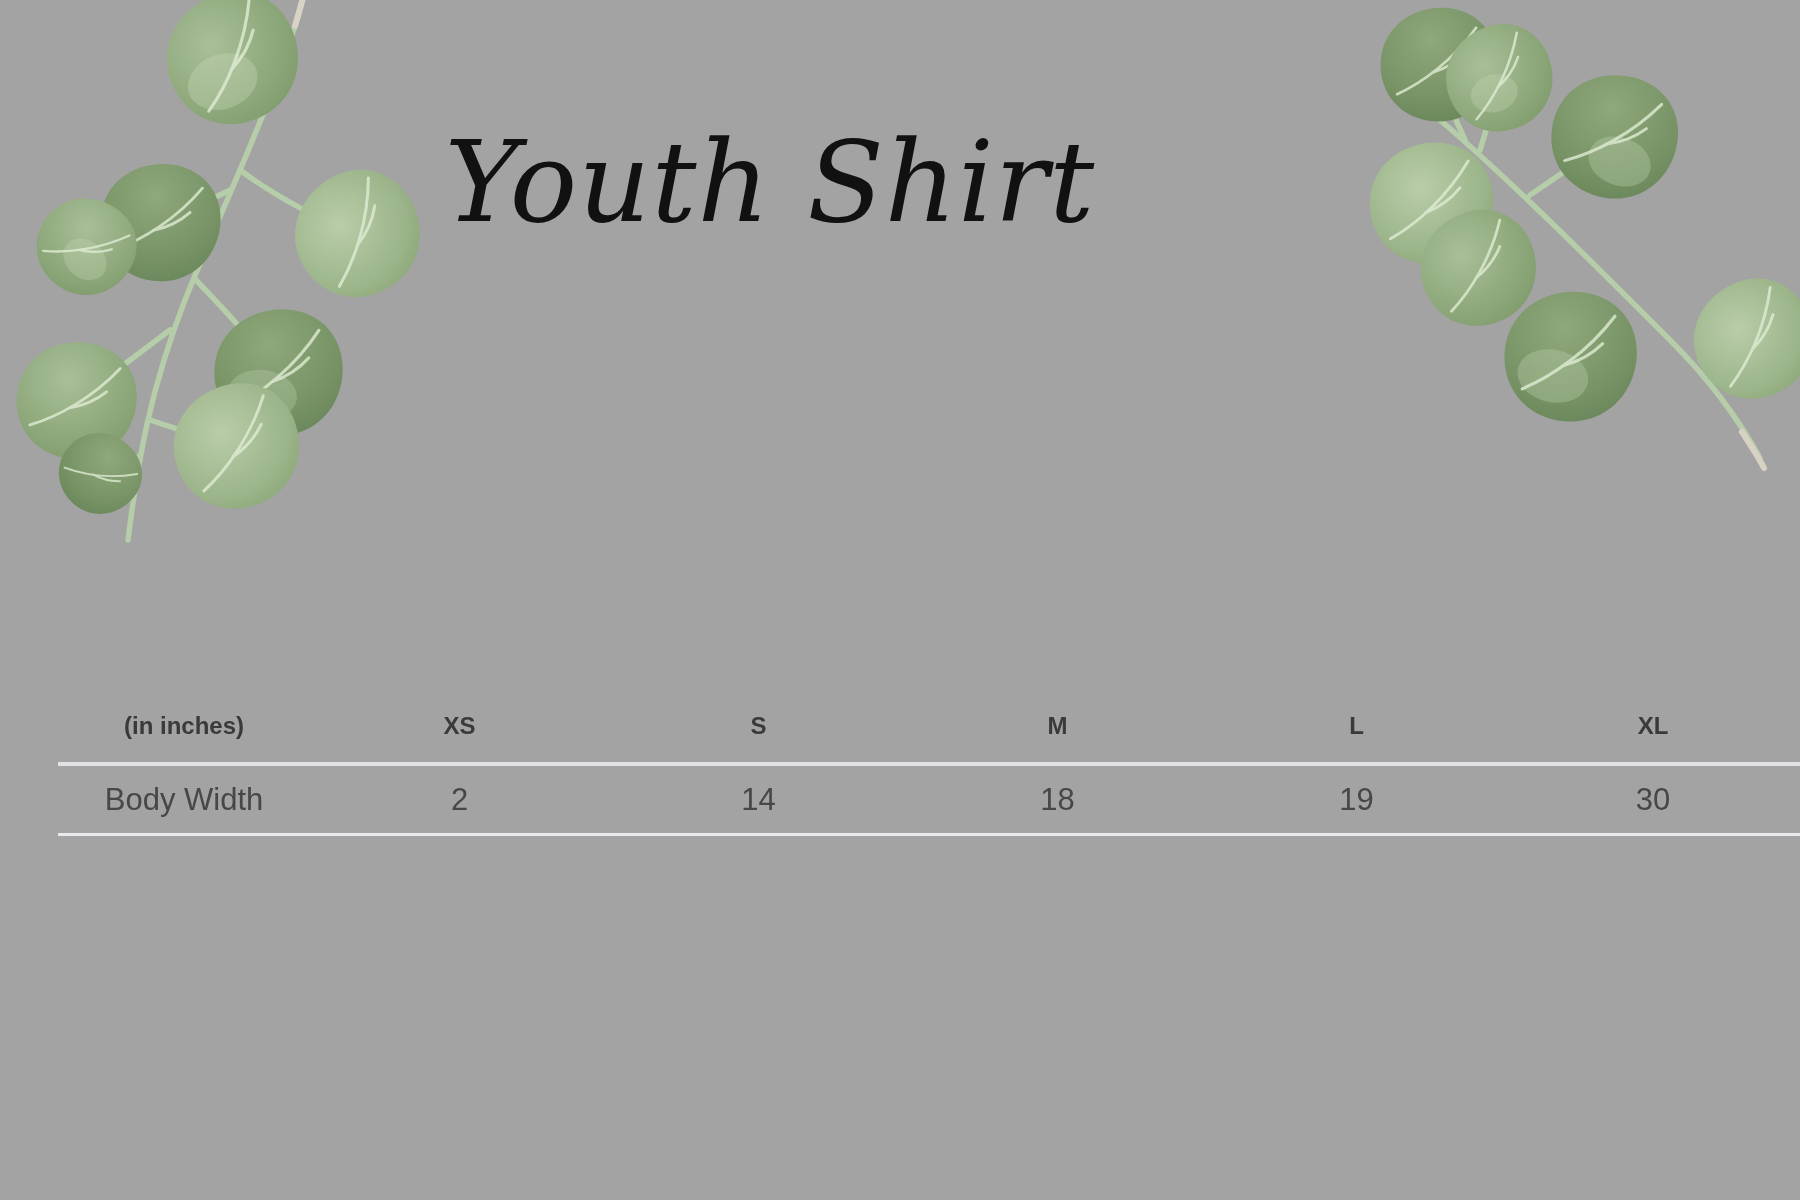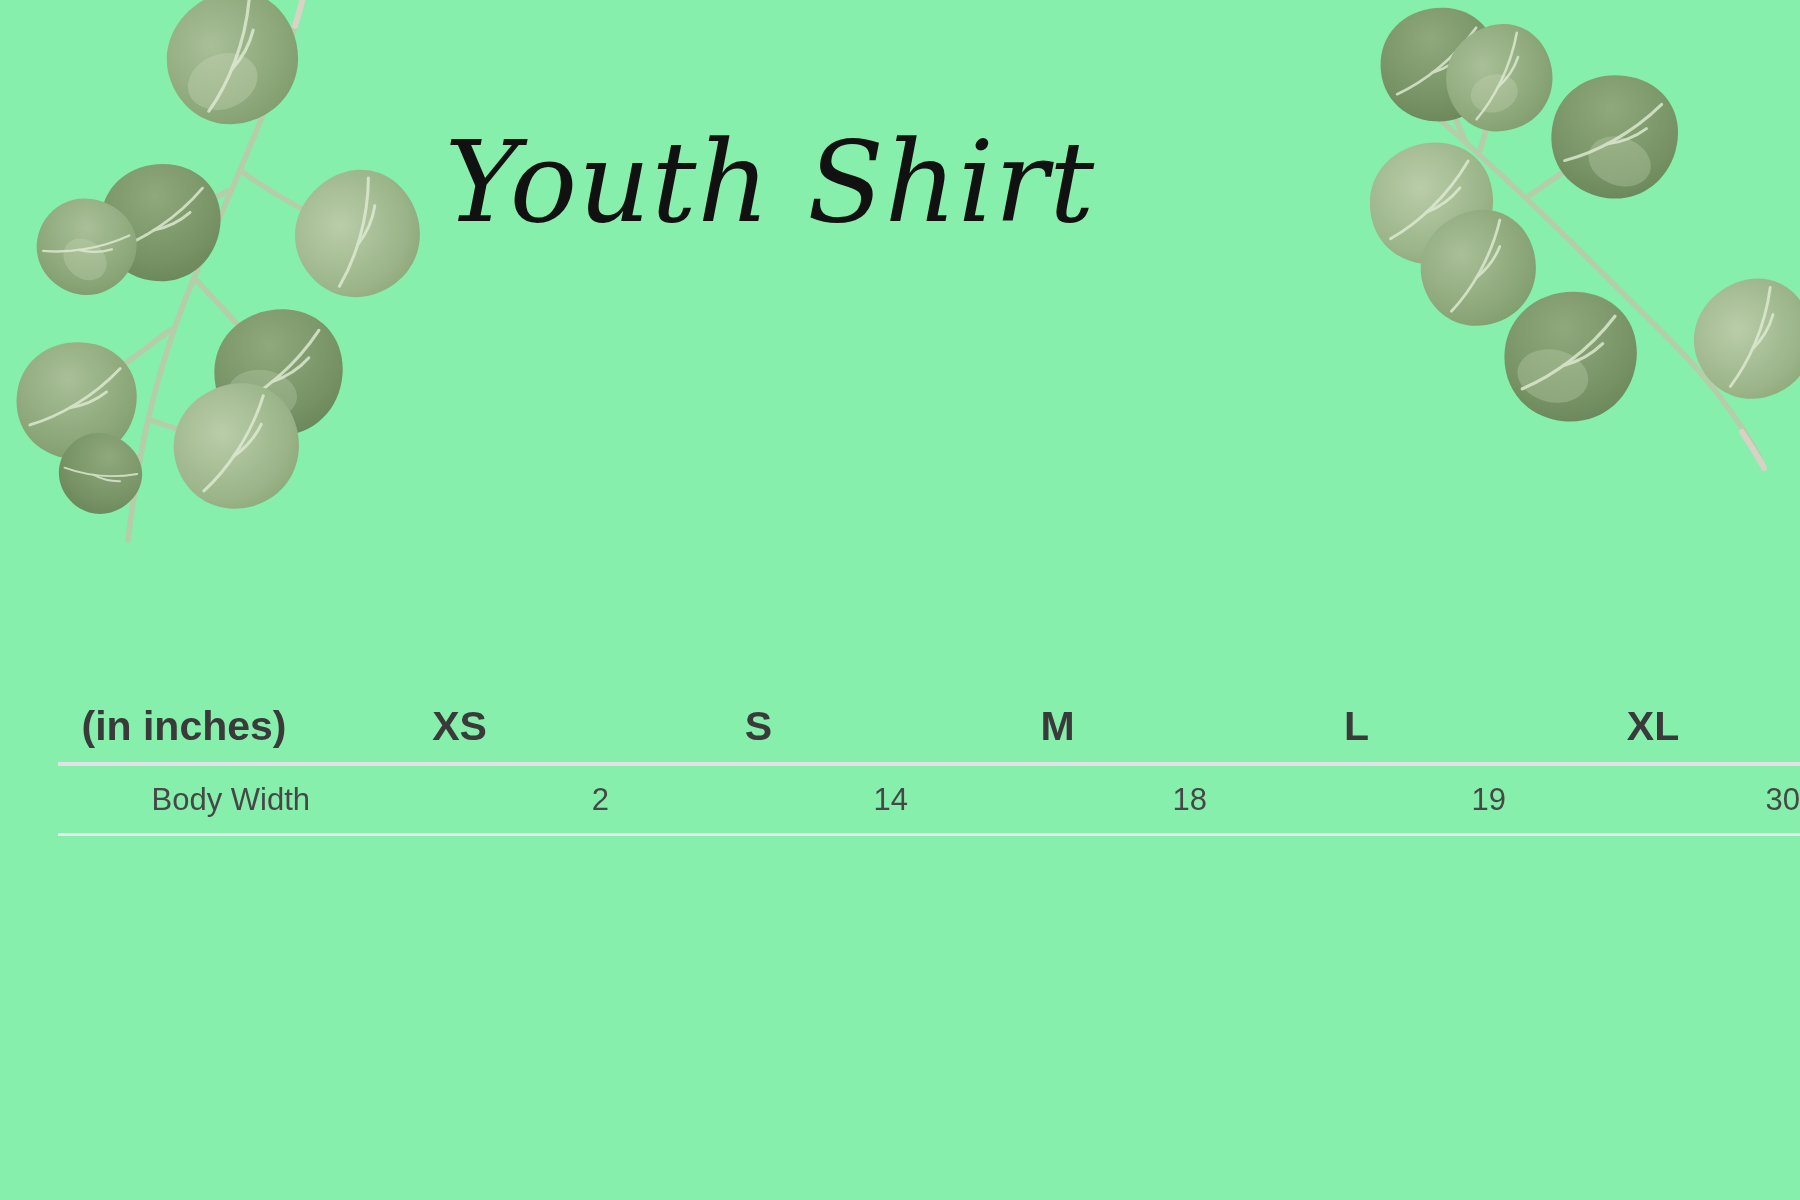--- a/index.html
+++ b/index.html
@@ -4,21 +4,21 @@
 <style>
   html, body {
     margin: 0;
     padding: 0;
     background: #ffffff;
   }
   .canvas {
     position: relative;
     width: 1800px;
     height: 1200px;
-    background: #86efac;
+    background: #a3a3a3;
     overflow: hidden;
     font-family: "Liberation Sans", sans-serif;
   }
   .branch {
     position: absolute;
     top: 0;
     pointer-events: none;
   }
   .branch-left  { left: 0; }
   .branch-right { right: 0; }
@@ -48,32 +48,31 @@
     table-layout: fixed;
   }
   table.size-table th,
   table.size-table td {
     text-align: center;
     vertical-align: middle;
     padding: 0;
   }
   table.size-table thead th {
     height: 72px;
-    font-size: 41px;
+    font-size: 24px;
     font-weight: bold;
     color: #3a3a3a;
     border-bottom: 4px solid #e2e2e6;
   }
   table.size-table tbody td {
     height: 67px;
     font-size: 31px;
     font-weight: normal;
     color: #474747;
     border-bottom: 3px solid #eaeaee;
-    text-align: right;
   }
   col.c-label { width: 252px; }
   col.c-size  { width: 299px; }
 </style>
 </head>
 <body>
 
 <div class="canvas">
 
   <svg class="branch branch-left" width="430" height="575" viewBox="0 0 430 575" xmlns="http://www.w3.org/2000/svg">

